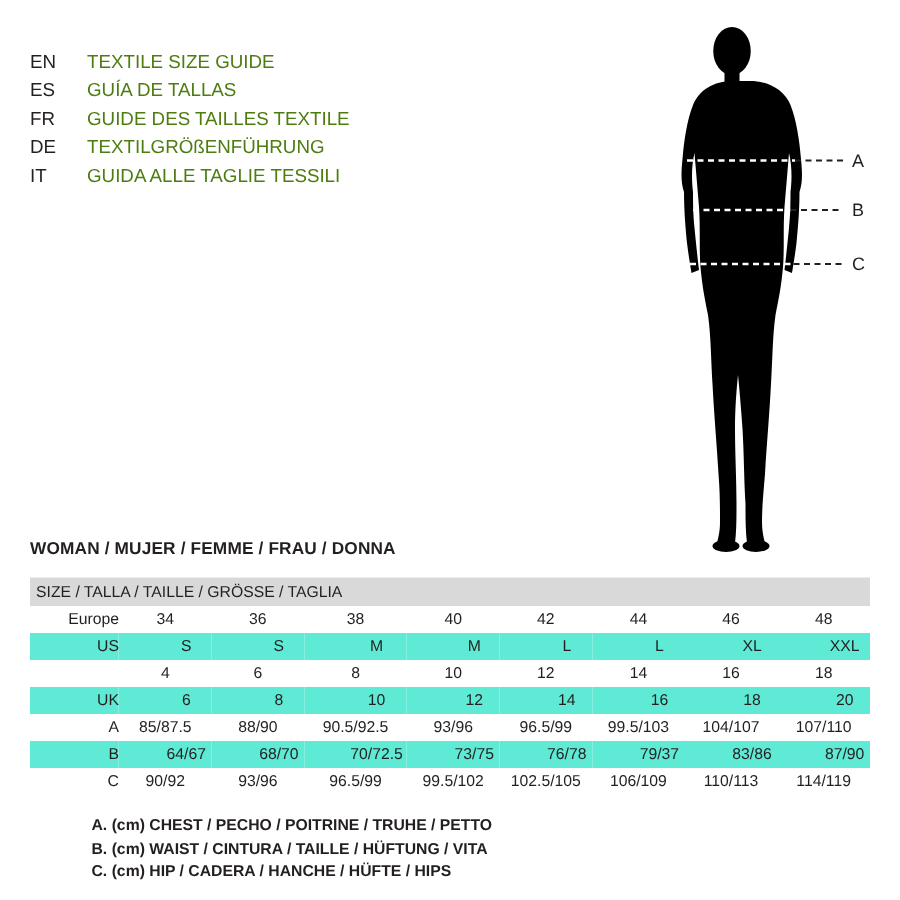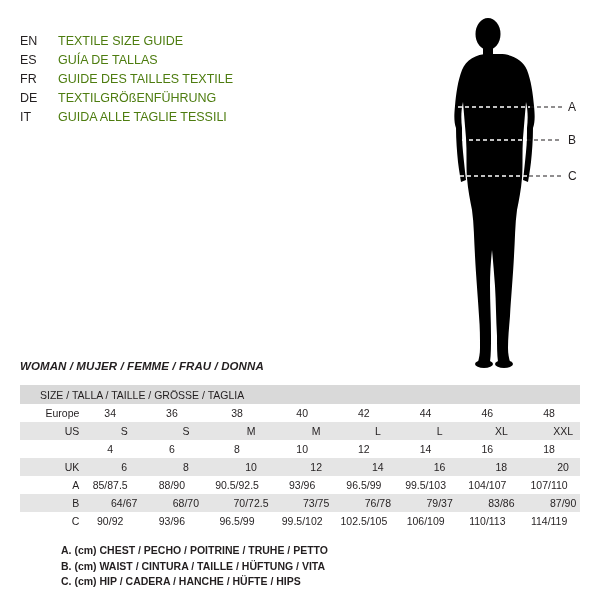--- a/index.html
+++ b/index.html
@@ -68,21 +68,20 @@
 
   
   .woman-title {
     position: absolute;
     left: 20px;
     top: 360px;
     font-size: 11.5px;
     font-weight: bold;
     color: #231f20;
     letter-spacing: 0.1px;
-    font-style: italic;
   }
 
   table.sizes {
     position: absolute;
     left: 20px;
     top: 385px;
     width: 560px;
     border-collapse: collapse;
     font-size: 10.5px;
   }
@@ -95,26 +94,26 @@
     color: #231f20;
   }
   table.sizes .rowhead {
     text-align: right;
     padding-left: 4px;
     width: 88px;
   }
   table.sizes thead th {
     background: #d9d9d9;
     text-align: left;
-    padding-left: 20px;
+    padding-left: 4px;
     font-size: 10.5px;
     height: 19px;
   }
   table.sizes tbody tr.shade td {
-    background: #e5e5e5;
+    background: #5eead4;
     padding-left: 28px;
   }
   table.sizes tbody tr.plain td {
     background: #ffffff;
   }
   .colw { width: 59px; margin-top: 29px; }
 
   
   .legend {
     position: absolute;

